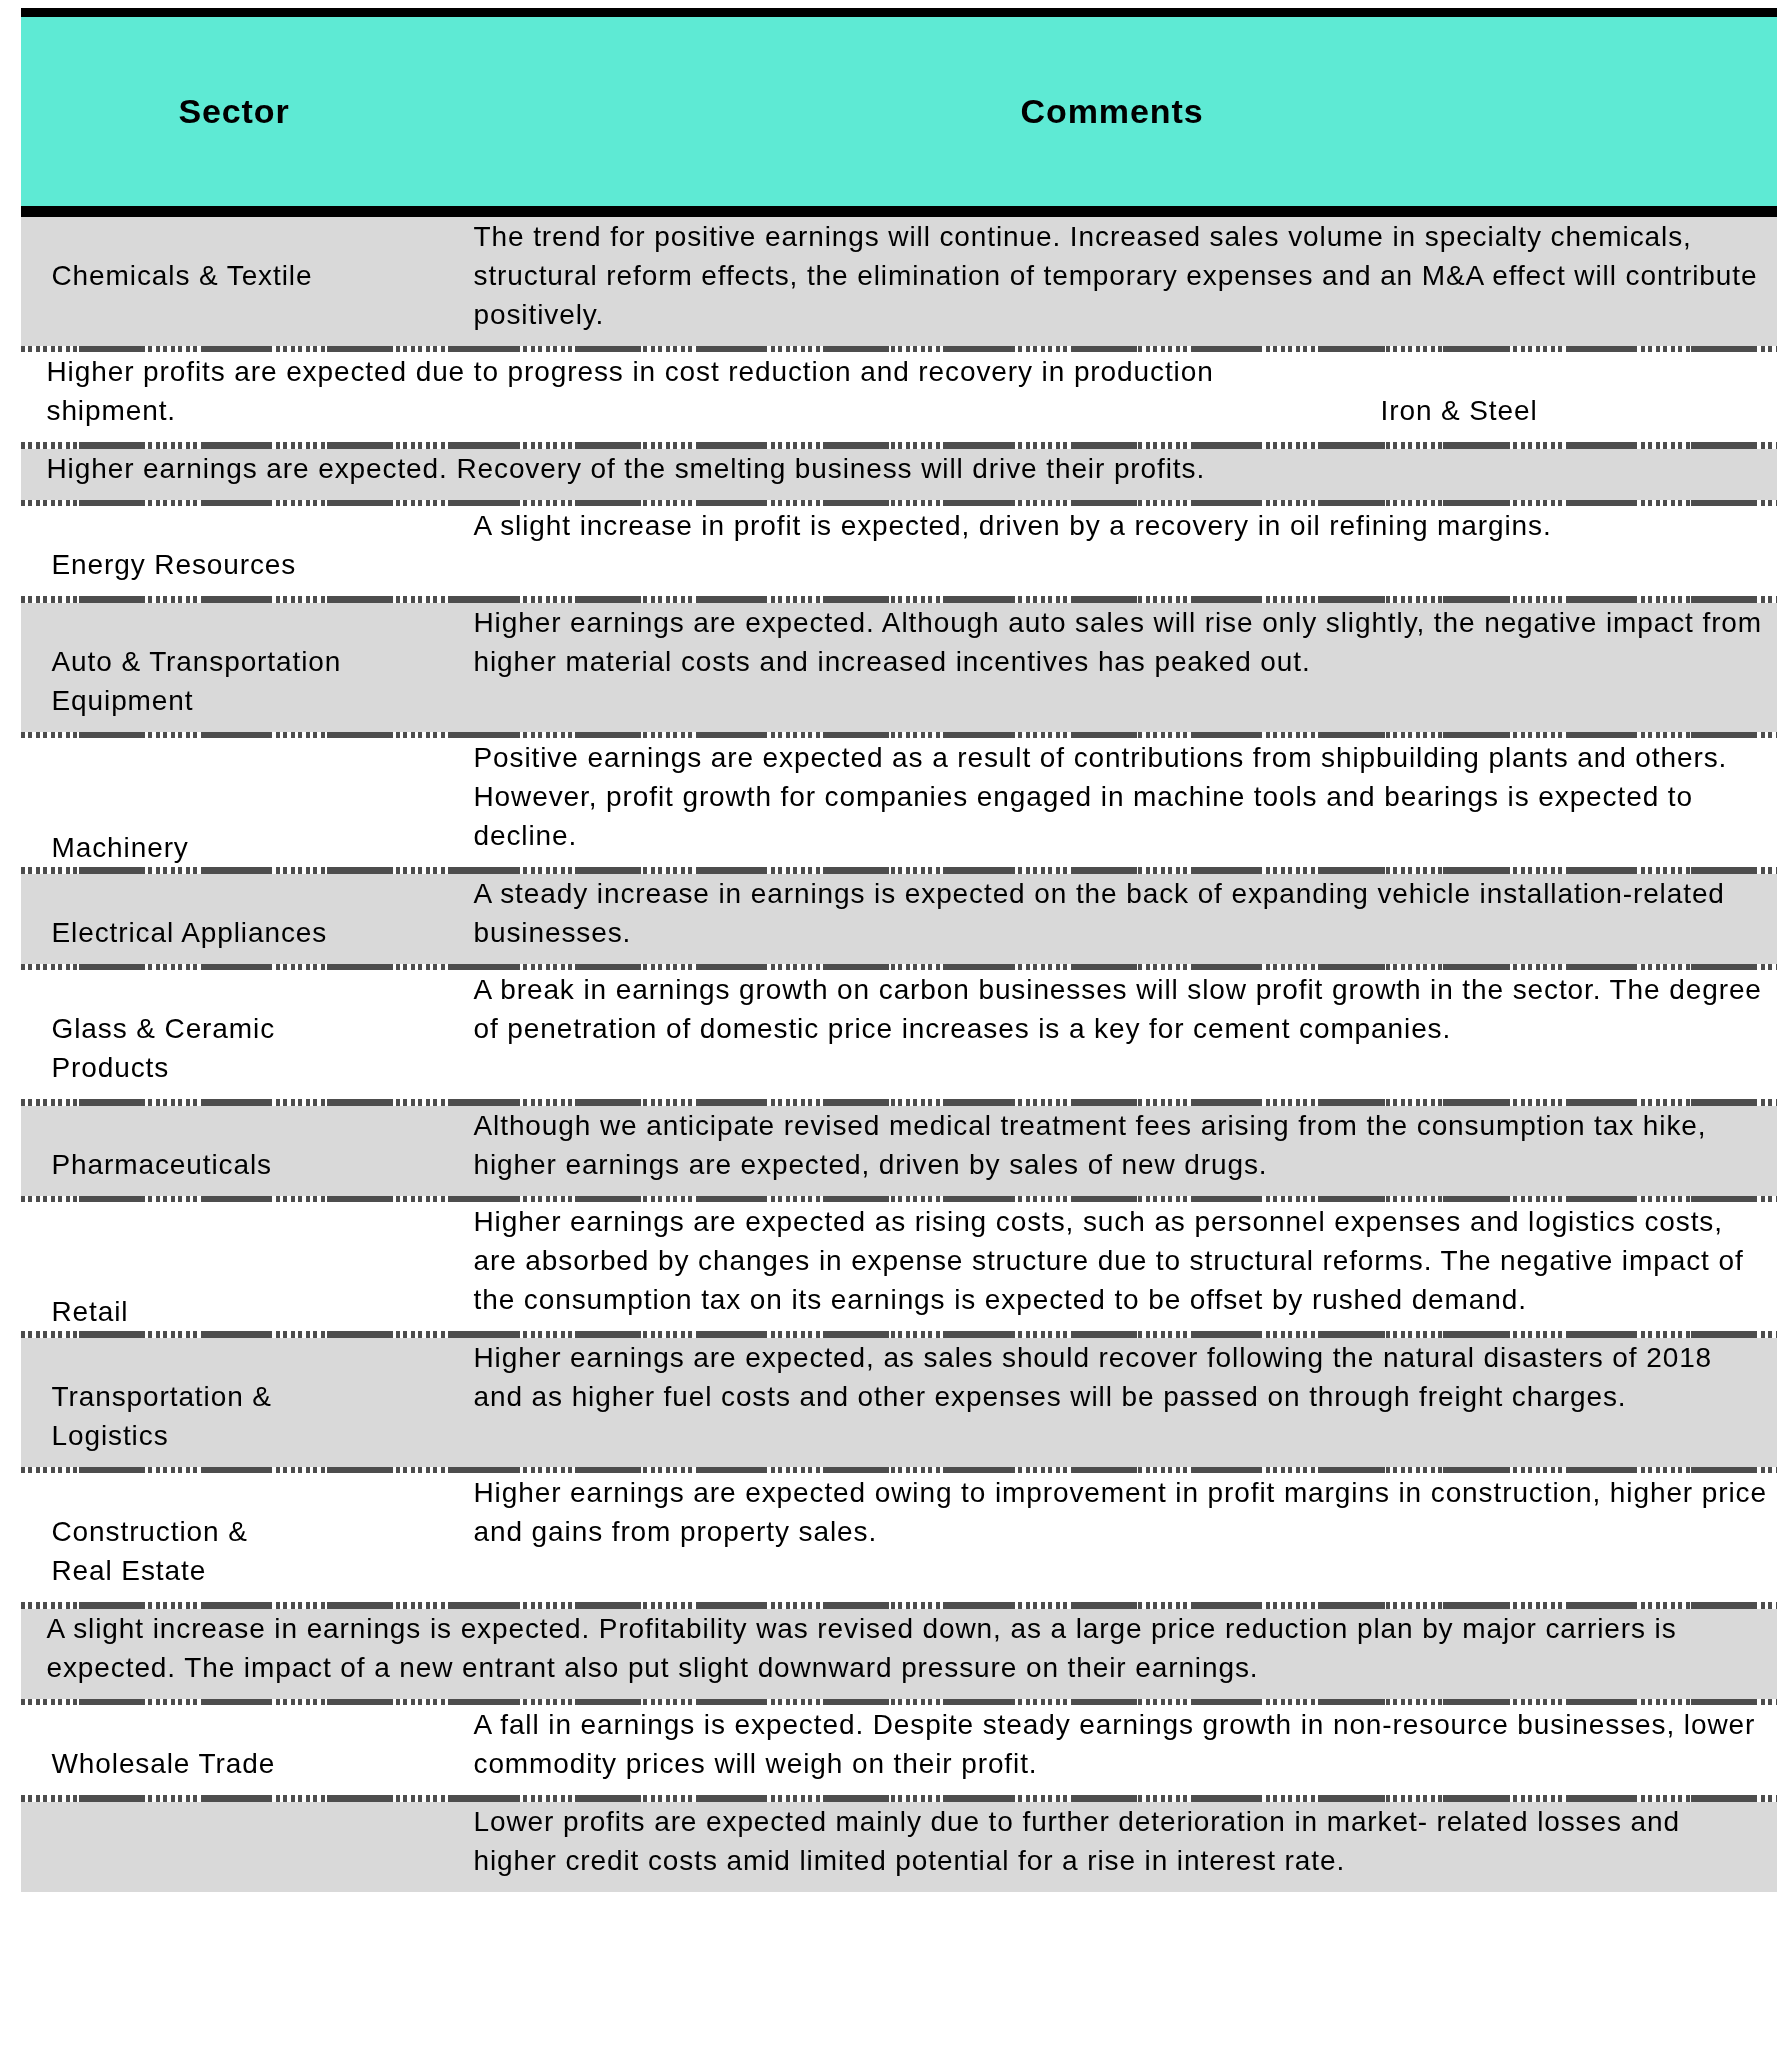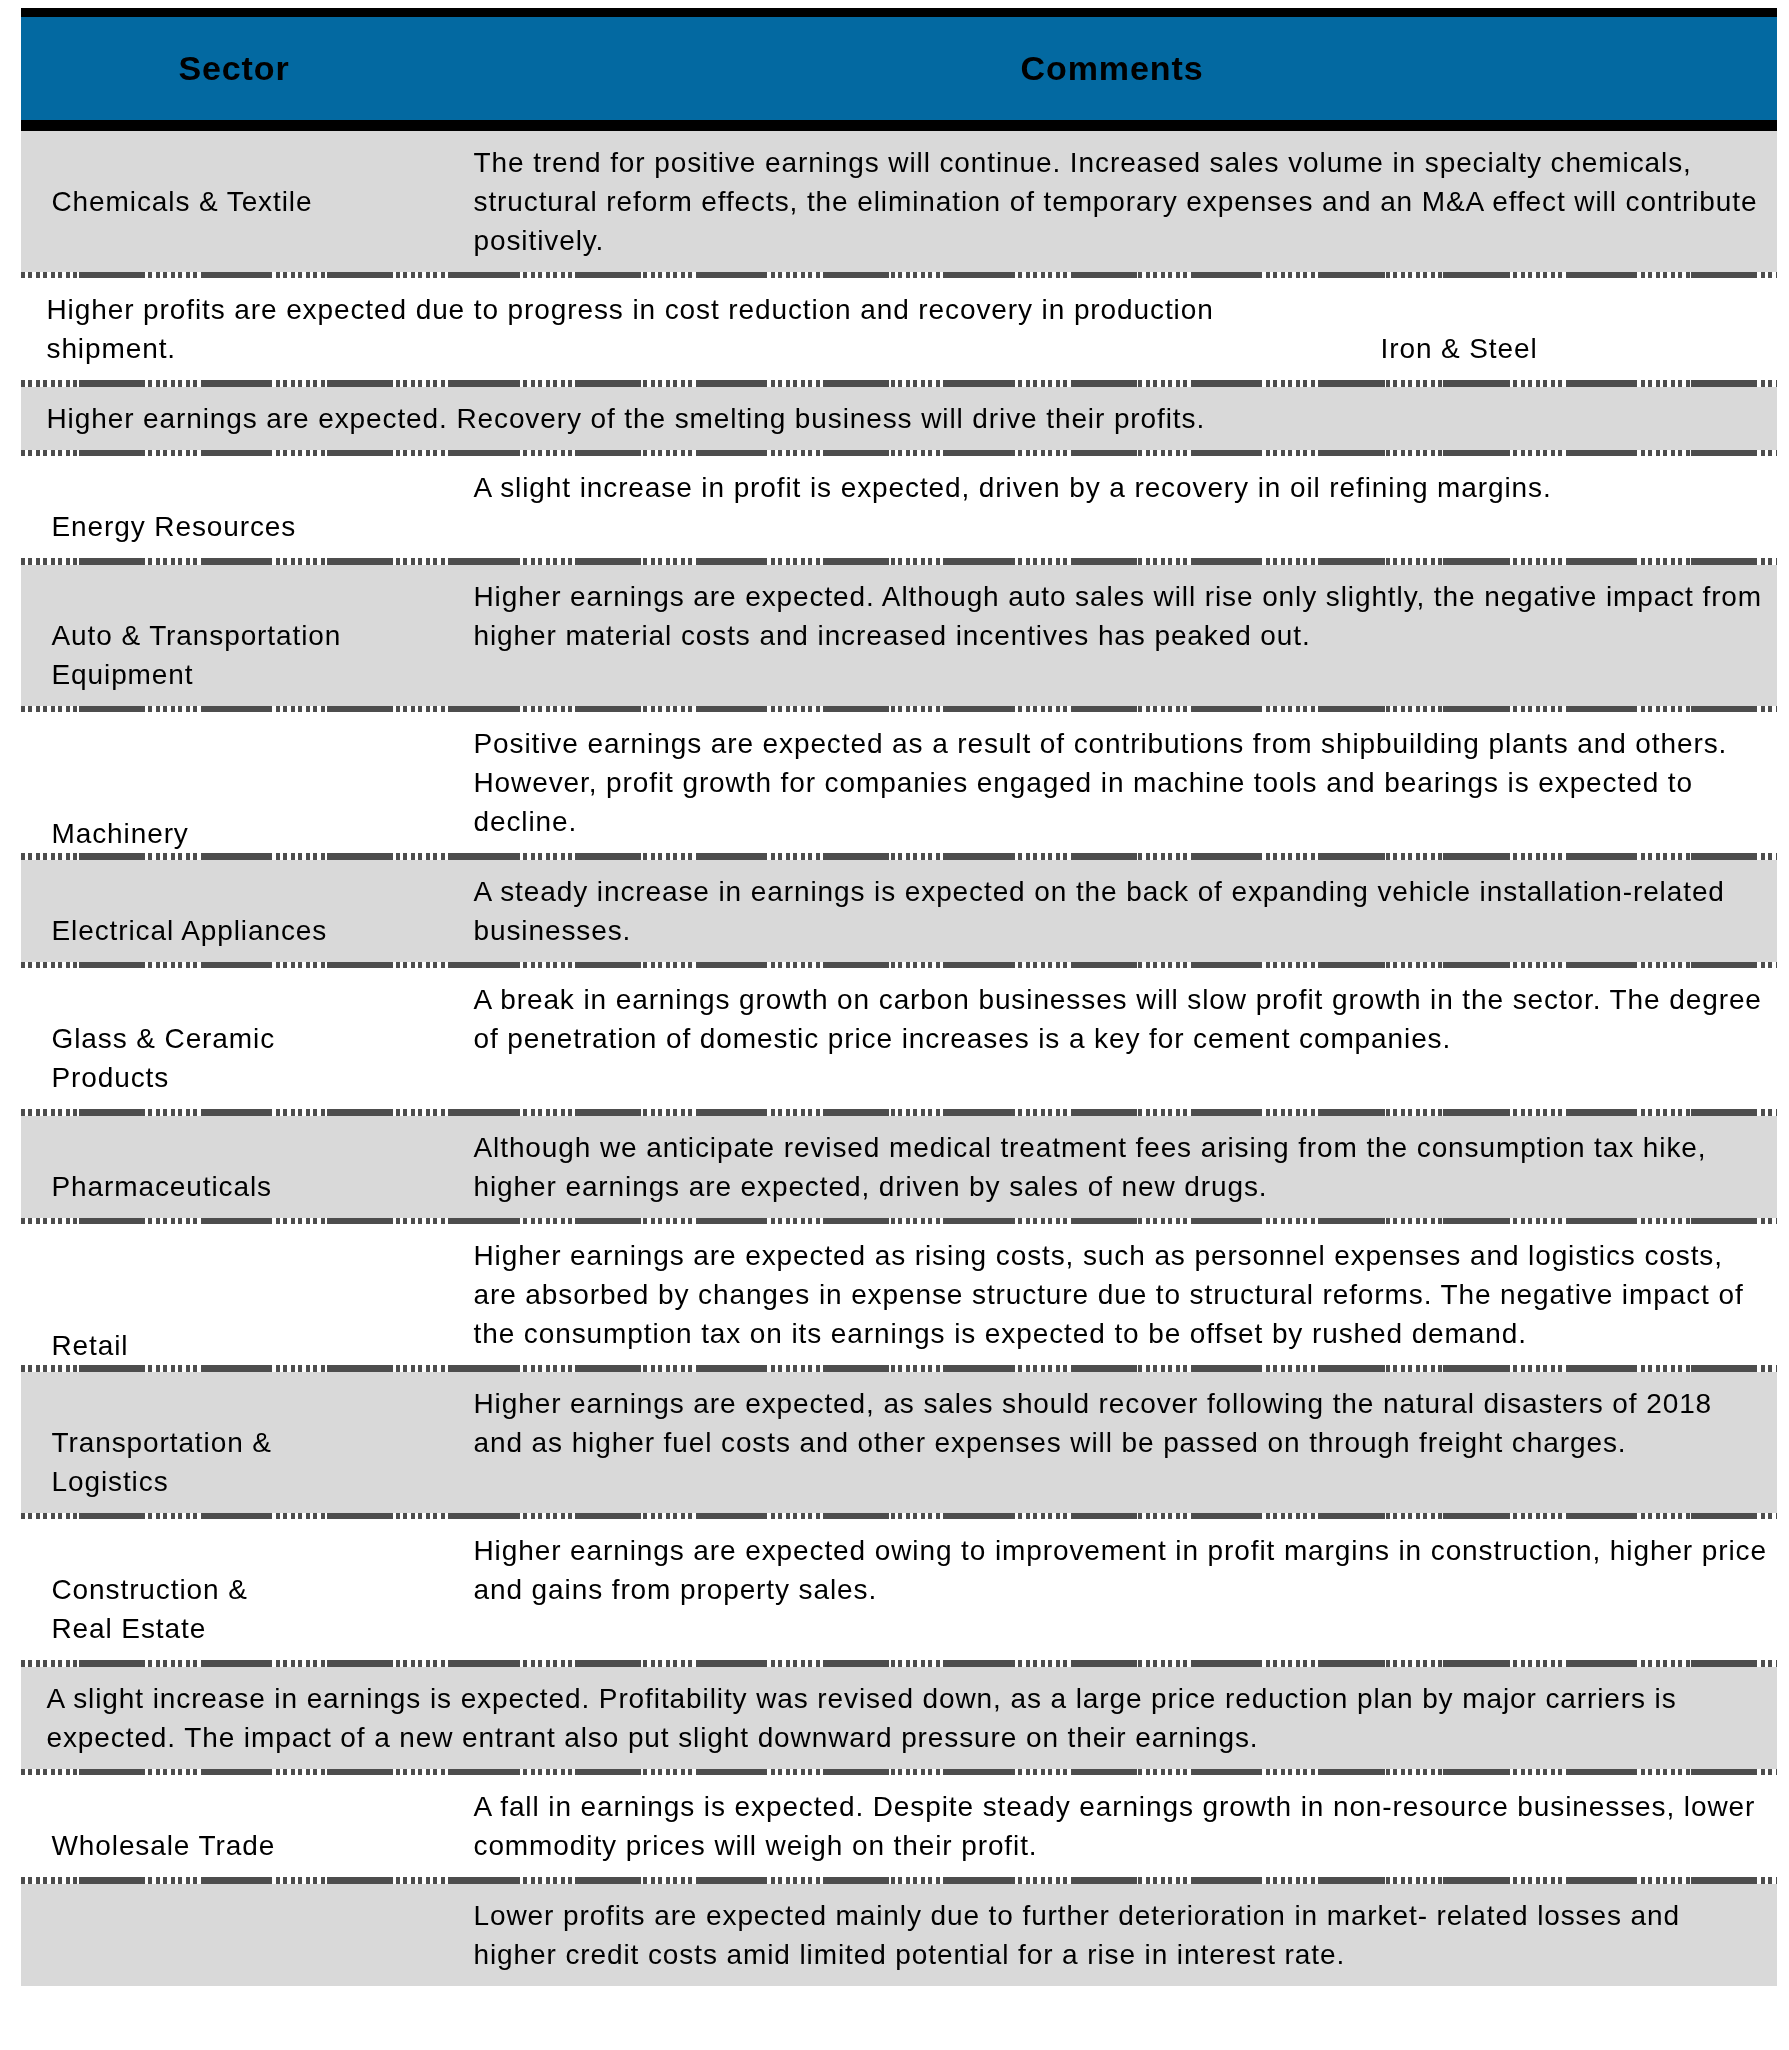--- a/index.html
+++ b/index.html
@@ -16,22 +16,22 @@
     overflow: hidden;
   }
   .sector-table {
     width: 1756px;
     margin: 7.5px 0 0 20.5px;
   }
   .bar-top    { height: 9.3px; background: #000000; }
   .bar-mid    { height: 11.2px; background: #000000; }
 
   .thead {
-    height: 103px;
-    background: #0369a1;
+    height: 189px;
+    background: #5eead4;
     display: flex;
   }
   .hcell {
     display: flex;
     align-items: center;
     justify-content: center;
     font-weight: bold;
     font-size: 34px;
     letter-spacing: 0.9px;
   }
@@ -39,21 +39,20 @@
   .hcell.comments { flex: 1; }
 
   .row { display: flex; }
   .row.shaded { background: #d9d9d9; }
 
   .cell {
     box-sizing: border-box;
     font-size: 28px;
     line-height: 39px;
     letter-spacing: 0.9px;
-    padding-top: 12px;
     padding-bottom: 12px;
   }
   .cell.sector {
     width: 427px;
     padding-left: 31px;
     padding-right: 18.6px;
     font-weight: normal;
     white-space: pre-line;
   }
   .row.center-label .cell.sector {

